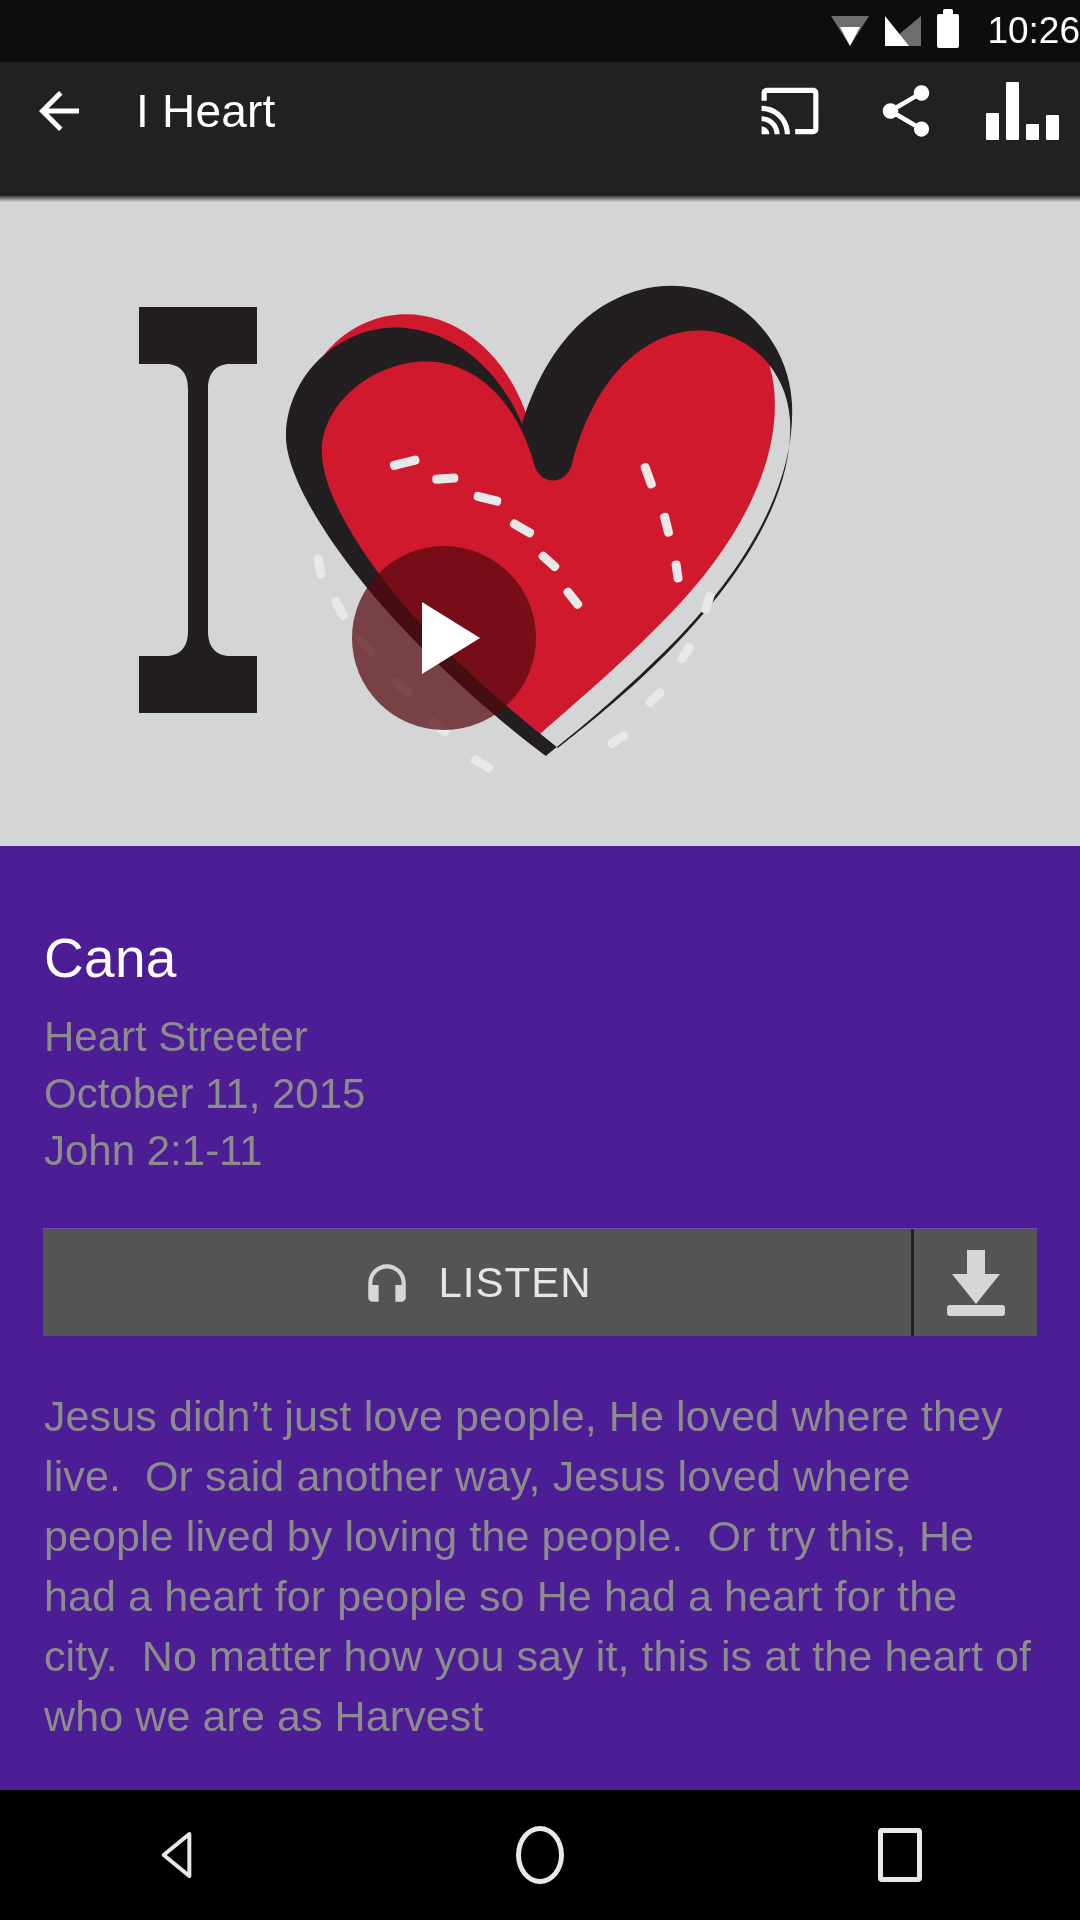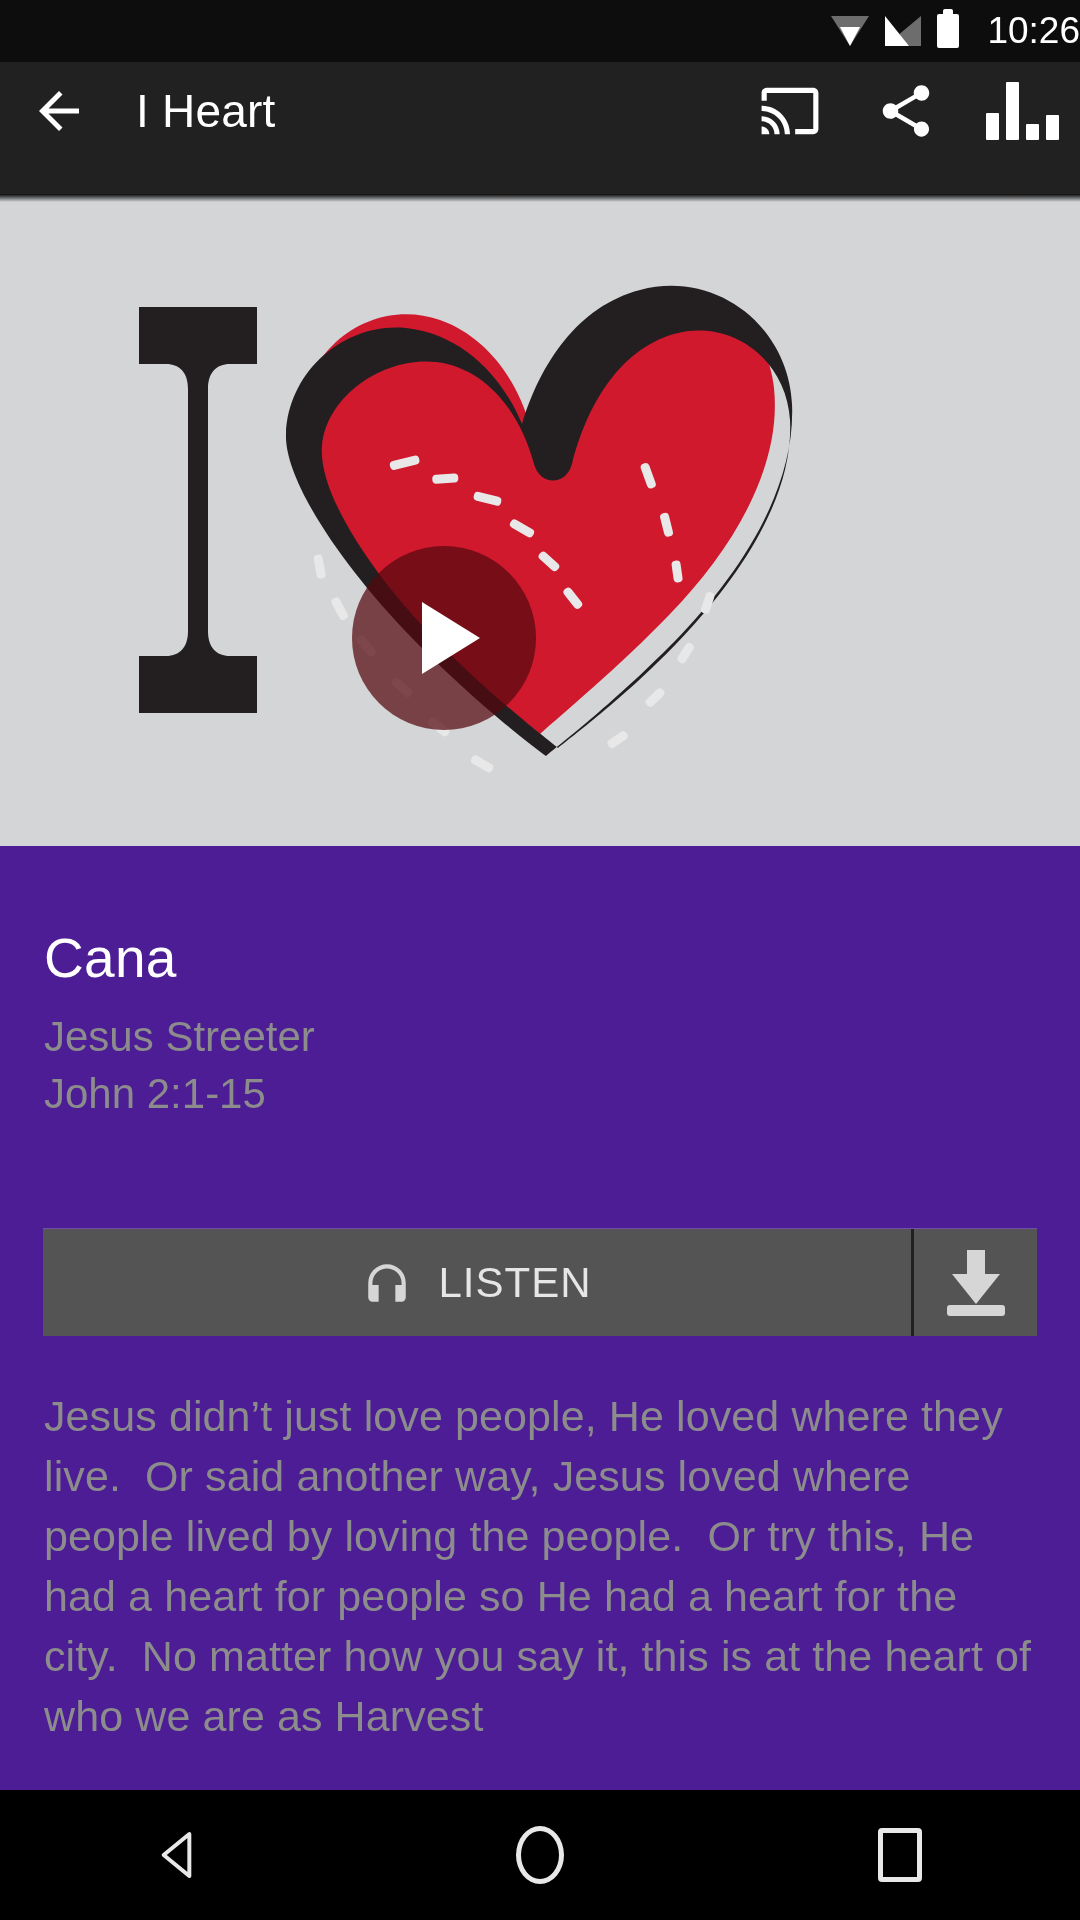--- a/index.html
+++ b/index.html
@@ -219,22 +219,23 @@
 
     <div class="play-btn">
       <div class="play-tri"></div>
     </div>
   </div>
   <div class="hero-shadow"></div>
 
   <div class="details">
     <div class="d-title">Cana</div>
     <div class="d-meta">
-      <div>Jesus Streeter</div>
-      <div>John 2:1-15</div>
+      <div>Heart Streeter</div>
+      <div>October 11, 2015</div>
+      <div>John 2:1-11</div>
     </div>
 
     <div class="actions">
       <div class="btn-listen">
         <svg width="50" height="50" viewBox="0 0 24 24">
           <path d="M12 3a9 9 0 0 0-9 9v7a2 2 0 0 0 2 2h3v-8H5v-1a7 7 0 0 1 14 0v1h-3v8h3a2 2 0 0 0 2-2v-7a9 9 0 0 0-9-9z" fill="#d6d6d6"></path>
         </svg>
         <span class="lbl">LISTEN</span>
       </div>
       <div class="btn-dl">

